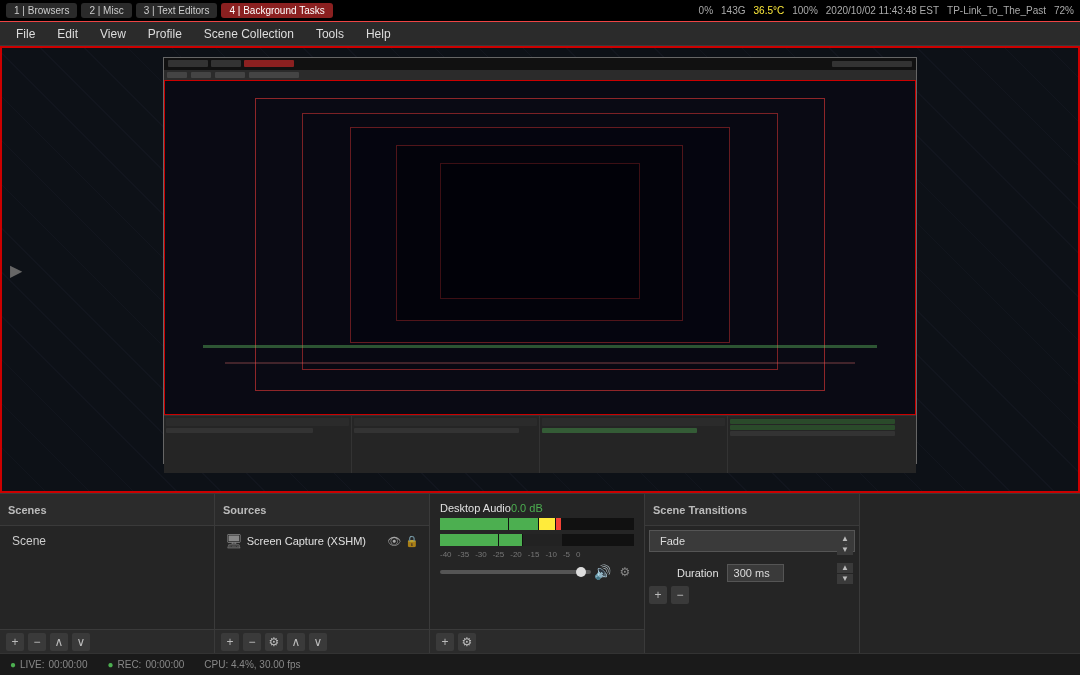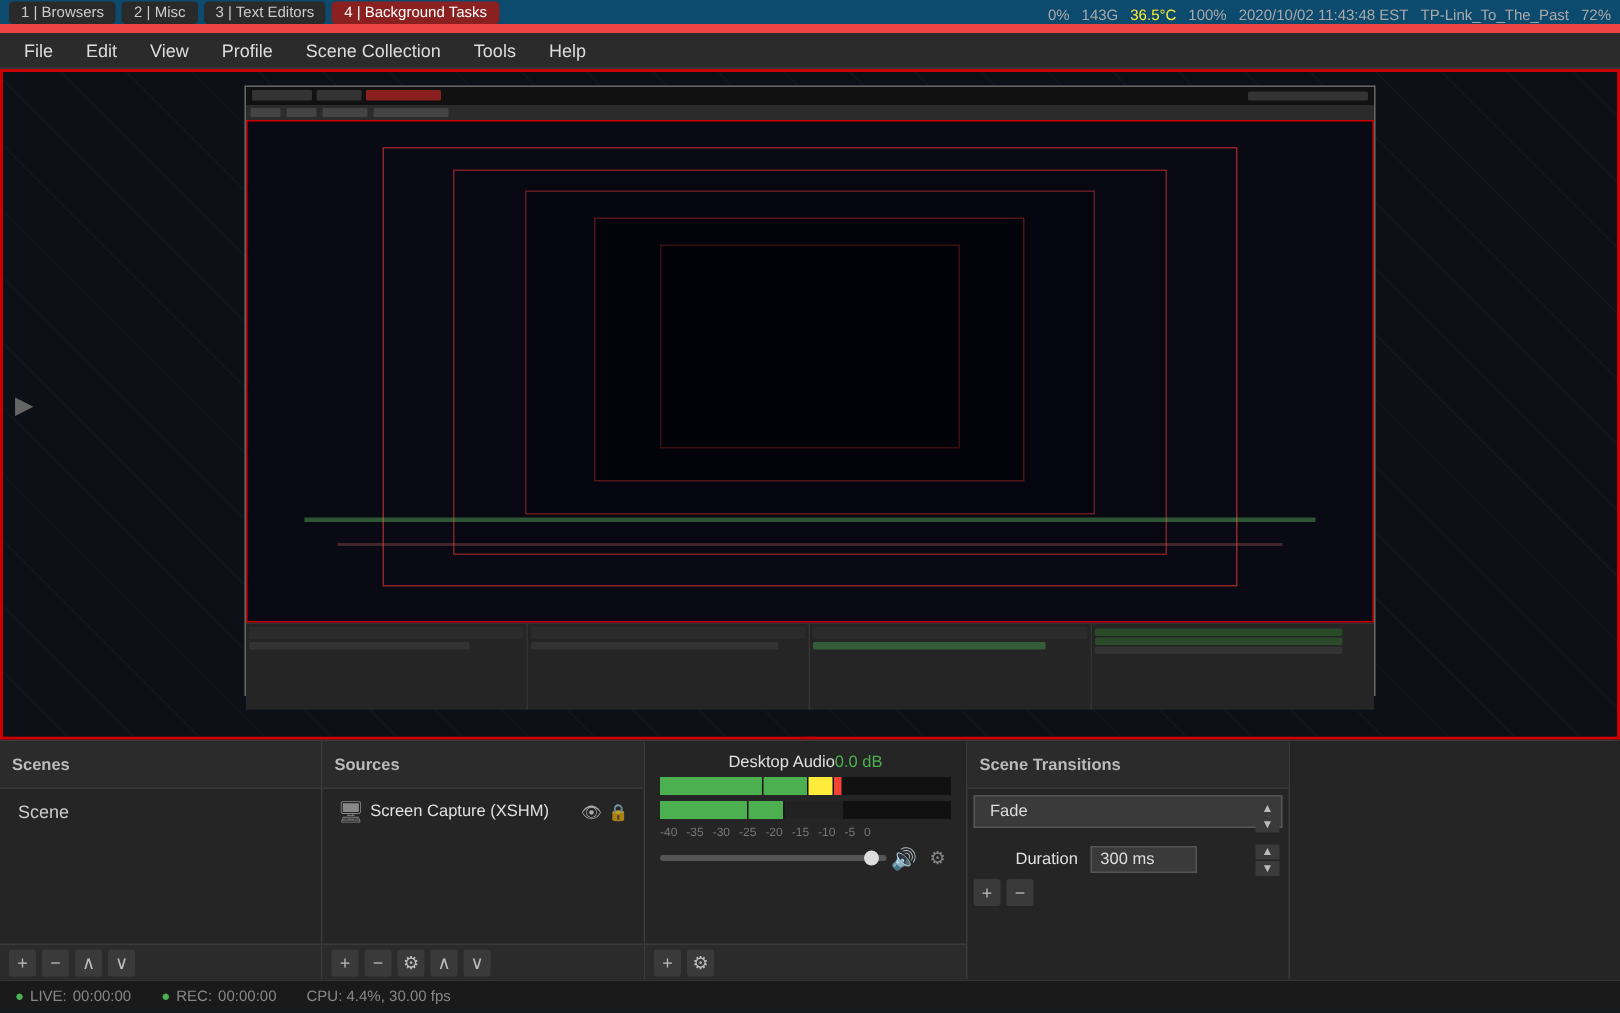--- a/index.html
+++ b/index.html
@@ -10,28 +10,28 @@
       font-family: 'Segoe UI', Arial, sans-serif;
       font-size: 12px;
       color: #e0e0e0;
       overflow: hidden;
     }
 
     
     #system-bar {
       width: 100%;
       height: 22px;
-      background: #0c4a6e;
-      display: flex;
-      align-items: flex-end;
+      background: #000000;
+      display: flex;
+      align-items: center;
       padding: 0 6px;
       gap: 4px;
       font-size: 11px;
       color: #ccc;
-      border-bottom: 6px solid #ef4444;
+      border-bottom: 1px solid #ef4444;
     }
     .sys-tab {
       padding: 2px 8px;
       background: #2a2a2a;
       border-radius: 3px;
       cursor: pointer;
       font-size: 10px;
     }
     .sys-tab.active {
       background: #8b2020;
@@ -151,21 +151,21 @@
     
     #audio-panel {
       width: 215px;
     }
 
     .audio-track {
       padding: 4px 6px;
     }
     .audio-track-header {
       display: flex;
-      justify-content: center;
+      justify-content: flex-start;
       align-items: center;
       margin-bottom: 4px;
       font-size: 11px;
     }
     .volume-value { color: #4caf50; }
 
     .meter-container {
       height: 12px;
       background: #111;
       position: relative;
@@ -227,21 +227,21 @@
       gap: 8px;
       font-size: 11px;
       margin-left: 28px;
     }
     .duration-input {
       background: #3a3a3a;
       border: 1px solid #555;
       color: #ddd;
       padding: 2px 6px;
       font-size: 11px;
-      width: 71px;
+      width: 57px;
     }
 
     
     #controls-panel {
       flex: 1;
       border-right: none;
     }
 
     .control-btn {
       width: 100%;

